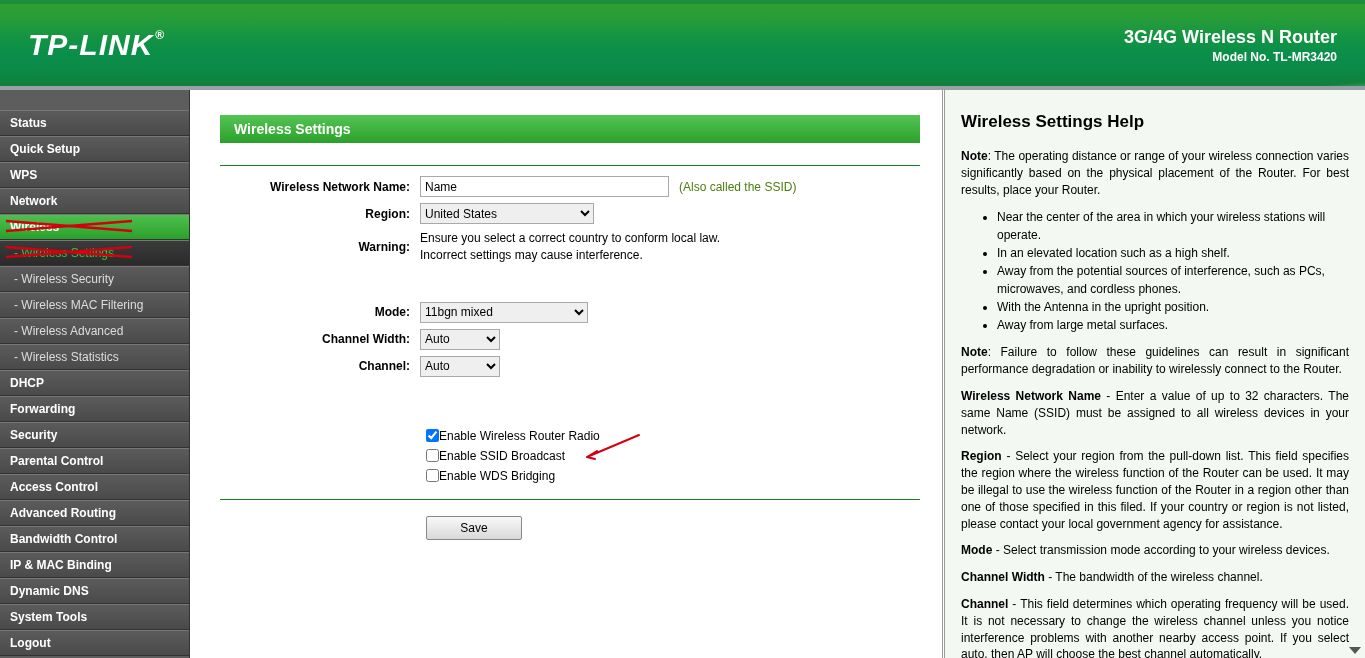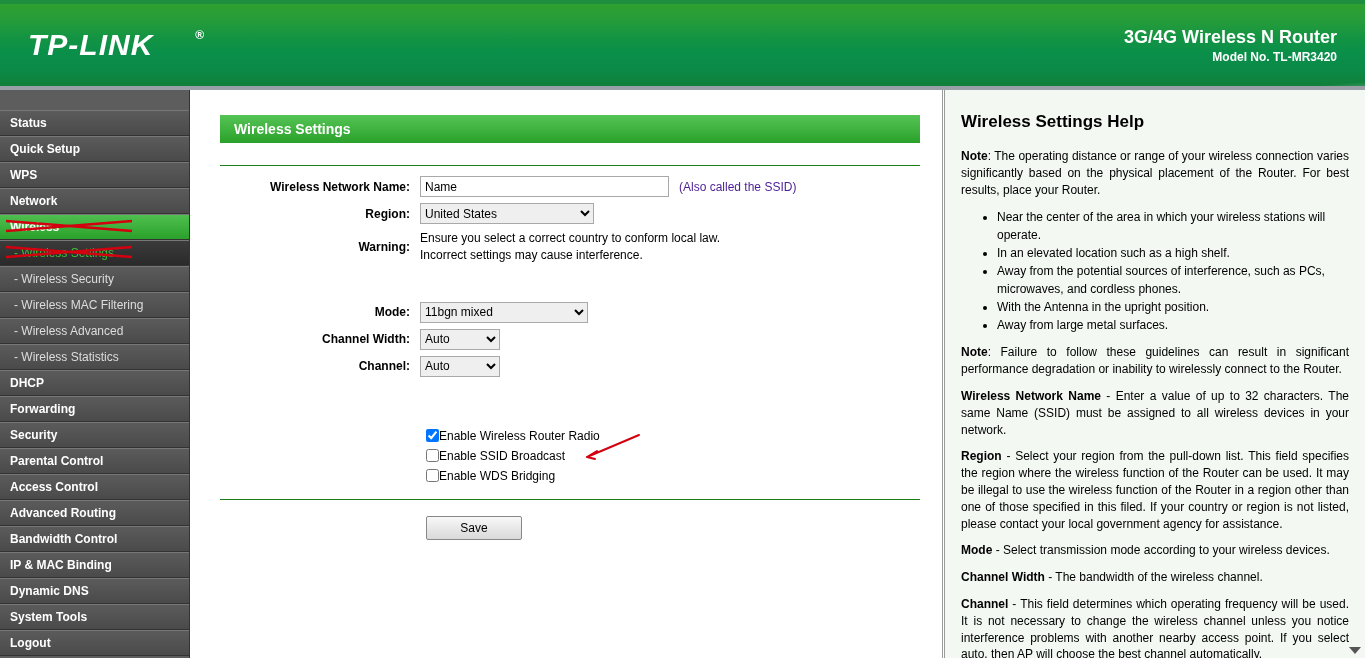--- a/index.html
+++ b/index.html
@@ -34,21 +34,21 @@
     background:
       radial-gradient(ellipse 700px 220px at 110% 200%, rgba(255,255,255,0.14) 0 38%, transparent 40%),
       radial-gradient(ellipse 650px 200px at 120% 240%, rgba(255,255,255,0.10) 0 40%, transparent 42%);
     pointer-events:none;
   }
   .logo {
     font-weight: 900;
     font-size: 30px;
     letter-spacing: 1px;
     font-style: italic;
-    display:flex; align-items:flex-start;gap:40px;
+    display:flex; align-items:flex-start;
   }
   .logo sup{ font-size:12px; margin-left:2px; font-style:normal;}
   .model-block{ text-align:right; z-index:1;}
   .model-title{ font-size:18px; font-weight:bold; }
   .model-no{ font-size:12px; font-weight:bold; margin-top:2px;}
 
   
   .content{
     display:flex;
     height: calc(658px - 90px);
@@ -146,21 +146,21 @@
     padding:2px 4px;
     height:21px;
     border:1px solid #a9a9a9;
   }
   select{
     font-size:12px;
     height:21px;
     border:1px solid #a9a9a9;
     background:#efefef;
   }
-  .hint{ color:#4c1d95; font-size:12px; margin-left:4px; }
+  .hint{ color:#4d7c0f; font-size:12px; margin-left:4px; }
   .warning-text{ font-size:12px; color:#000; line-height:1.4;}
   .checkbox-row{
     display:flex; align-items:center;
     margin:6px 0 6px 206px;
     font-size:12px;
     position:relative;
   }
   .save-row{ margin-left:206px; margin-top:12px;}
   button.save{
     width:96px; height:24px;

